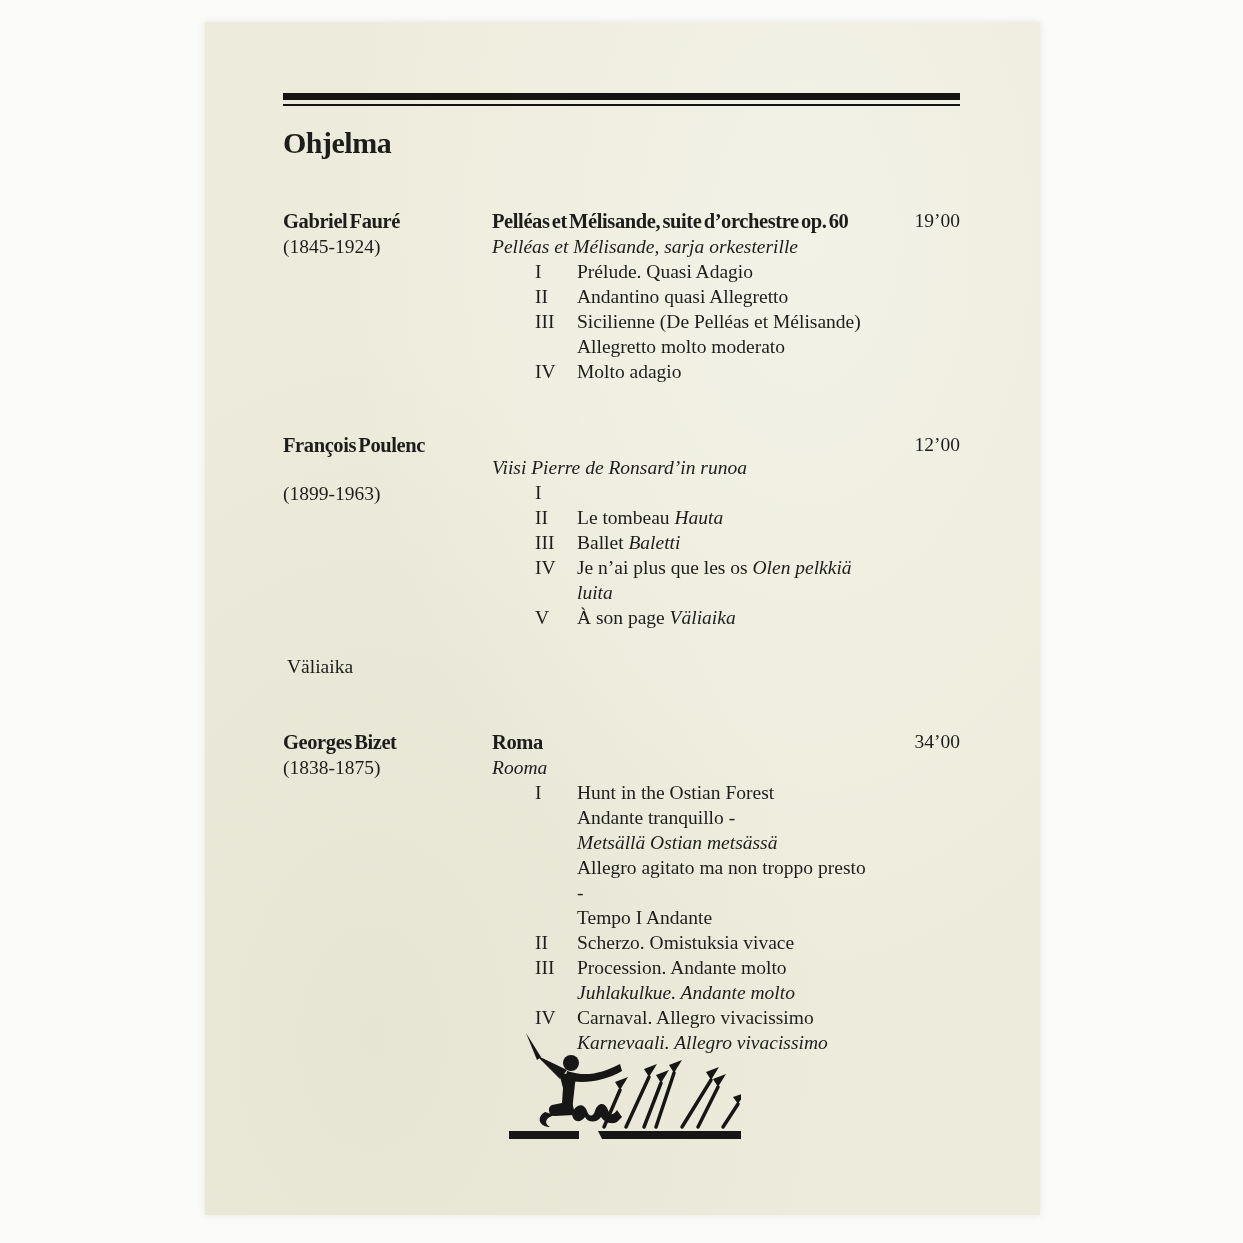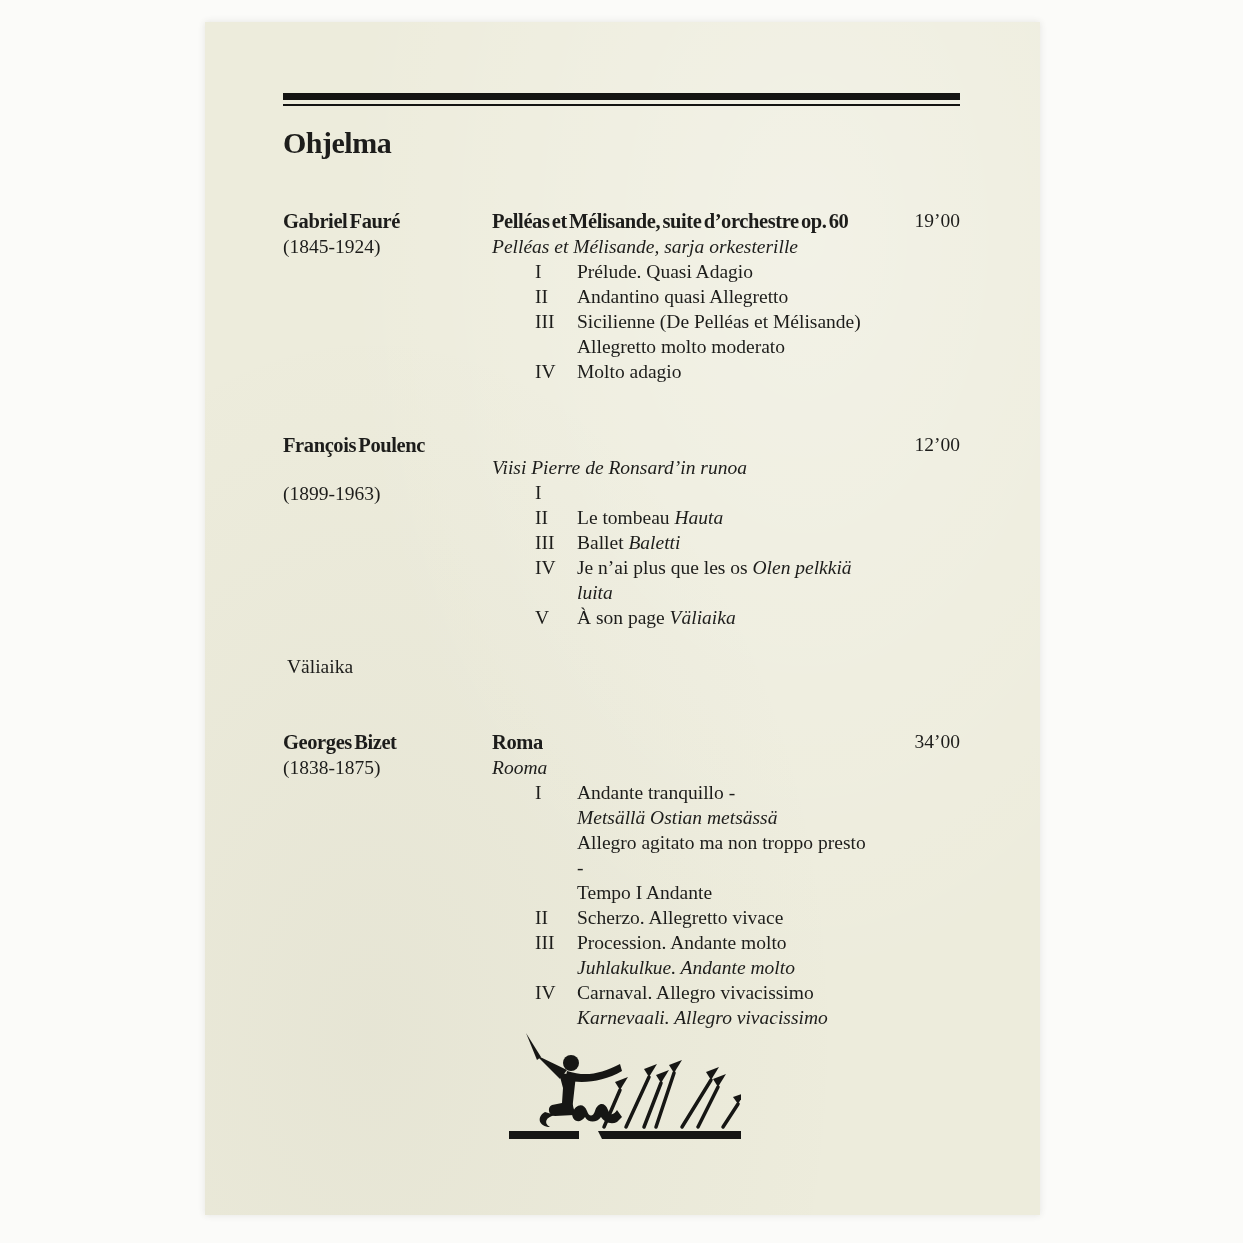--- a/index.html
+++ b/index.html
@@ -178,31 +178,32 @@
       <div class="cname">Georges Bizet</div>
       <div class="cdates">(1838-1875)</div>
     </div>
     <div class="content-col">
       <div class="wtitle">Roma</div>
       <div class="wtrans">Rooma</div>
       <div class="movements">
   <div class="movement">
     <div class="numeral">I</div>
     <div class="mlines">
+                    <div class="mline"><span>Hunt in the Ostian Forest</span></div>
                     <div class="mline"><span>Andante tranquillo -</span></div>
                     <div class="mline"><span class="it">Metsällä Ostian metsässä</span></div>
                     <div class="mline"><span>Allegro agitato ma non troppo presto -</span></div>
                     <div class="mline"><span>Tempo I Andante</span></div>
                   </div>
   </div>
 
   <div class="movement">
     <div class="numeral">II</div>
     <div class="mlines">
-                    <div class="mline"><span>Scherzo. Allegretto vivace</span></div>
+                    <div class="mline"><span>Scherzo. Omistuksia vivace</span></div>
                   </div>
   </div>
 
   <div class="movement">
     <div class="numeral">III</div>
     <div class="mlines">
                     <div class="mline"><span>Procession. Andante molto</span></div>
                     <div class="mline"><span class="it">Juhlakulkue. Andante molto</span></div>
                   </div>
   </div>

